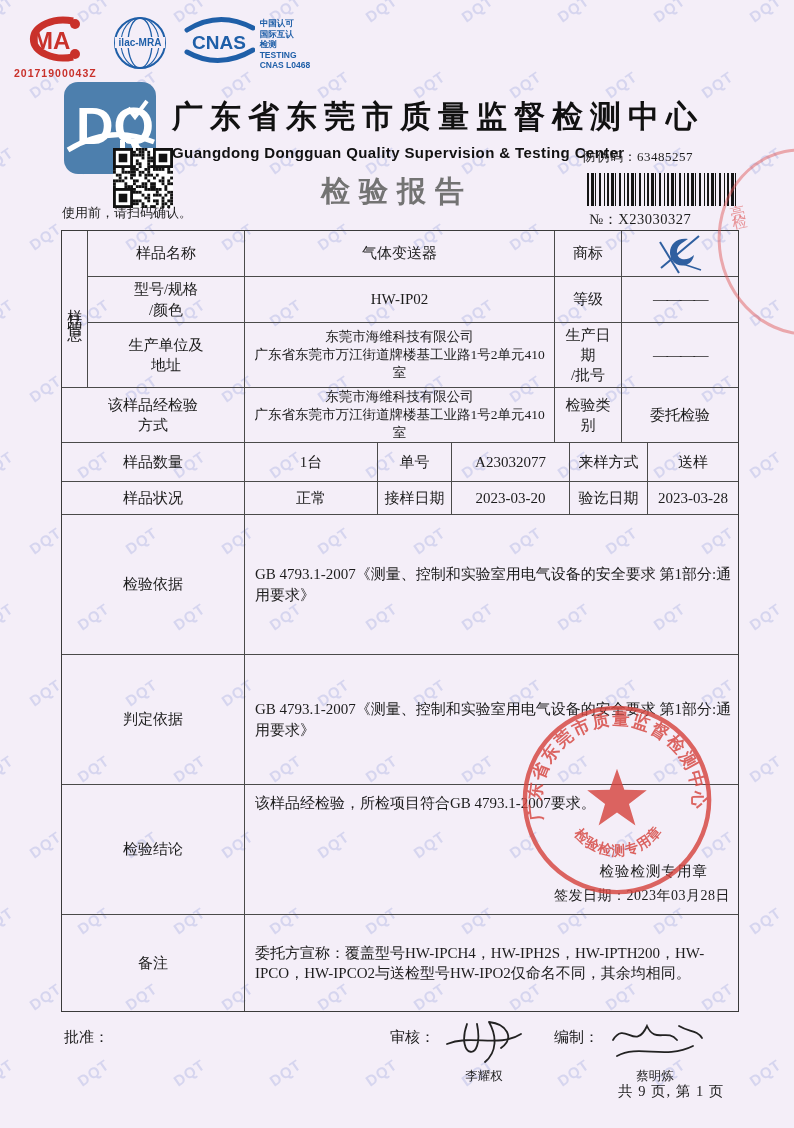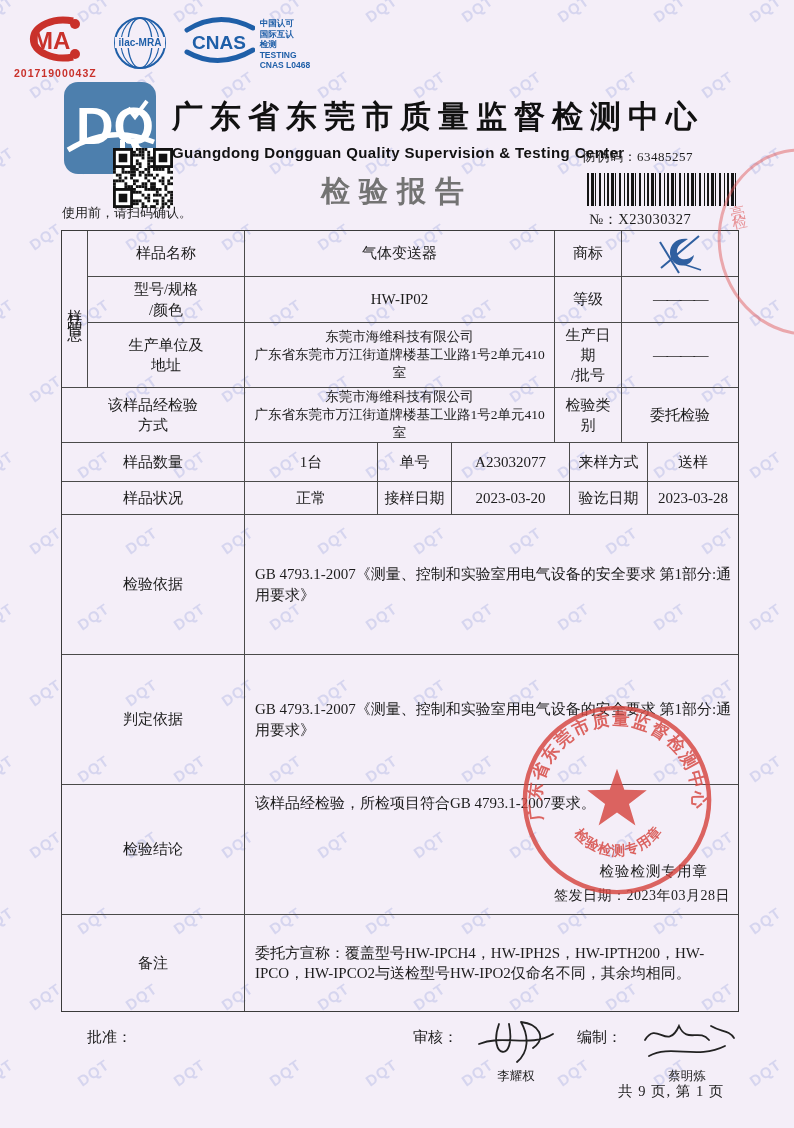--- a/index.html
+++ b/index.html
@@ -59,21 +59,21 @@
   .concl-cell { position:relative; }
   .stamp-caption { position:absolute; right:30px; bottom:32px; font-size:14.5px; letter-spacing:1px; }
   .stamp-date { position:absolute; right:8px; bottom:8px; font-size:14px; letter-spacing:0.5px; }
   
   .stamp { position:absolute; top:702px; left:519px; width:196px; height:196px; z-index:3; opacity:0.82; pointer-events:none; }
   .edge-stamp { position:absolute; top:148px; right:-96px; width:172px; height:188px; z-index:3;
     border:3px solid rgba(222,80,80,0.45); border-radius:50%; transform:rotate(-12deg); pointer-events:none; }
   .edge-stamp span { position:absolute; left:14px; color:rgba(222,80,80,0.55); font-size:15px; writing-mode:vertical-rl; letter-spacing:10px; top:28px; }
   
   .sig-row { position:absolute; top:1018px; left:62px; width:680px; height:70px; }
-  .sig-block { position:absolute; display:flex; align-items:flex-start; gap:15px;margin-left:23px; }
+  .sig-block { position:absolute; display:flex; align-items:flex-start; gap:6px; }
   .sig-label { font-size:15px; padding-top:10px; }
   .sig-col { text-align:center; }
   .sig-name { font-size:12.5px; margin-top:0px; }
   .page-info { position:absolute; top:1082px; left:618px; font-size:14.5px; letter-spacing:1px; }
 </style>
 </head>
 <body>
 
 <div class="page">
   <div class="wm-layer" id="wm">

